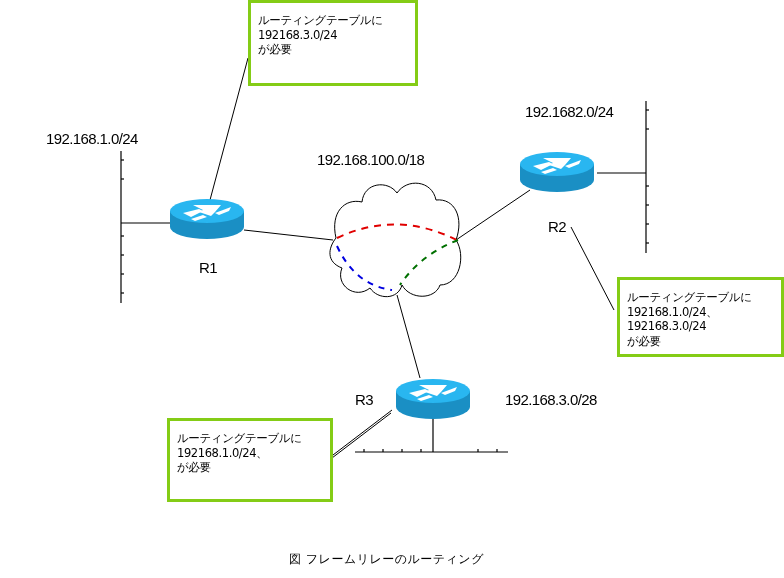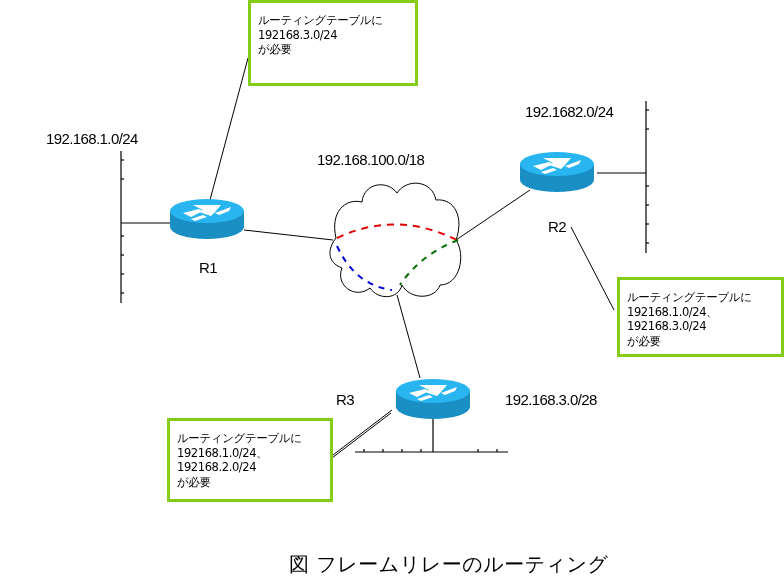--- a/index.html
+++ b/index.html
@@ -1,21 +1,21 @@
 <!DOCTYPE html>
 <html><head>
   <meta charset="utf-8">
   <style>
     html, body { margin: 0; padding: 0; background: #ffffff; }
     body { width: 784px; height: 578px; position: relative; overflow: hidden; font-family: "DejaVu Sans", sans-serif; color: #000; }
     #canvas { position: absolute; left: 0; top: 0; width: 784px; height: 578px; }
     .label { position: absolute; font-family: "Liberation Sans", "DejaVu Sans", sans-serif; font-size: 15px; letter-spacing: -0.6px; white-space: nowrap; line-height: 1; }
     .callout { position: absolute; background: #fff; border: 3px solid #84cc16; box-sizing: border-box; padding: 10px 0 0 7px; font-family: "DejaVu Sans", sans-serif; font-size: 11.5px; line-height: 14.5px; letter-spacing: -0.4px; }
     .callout div { white-space: nowrap; }
-    .caption { position: absolute; left: 289px; top: 551px; font-family: "DejaVu Sans", sans-serif; font-size: 20px; letter-spacing: 0.5px; white-space: nowrap; }
+    .caption { position: absolute; left: 289px; top: 551px; font-family: "DejaVu Sans", sans-serif; font-size: 12px; letter-spacing: 0.5px; white-space: nowrap; }
   </style>
 </head>
 <body>
 
 <svg id="canvas" viewBox="0 0 784 578" xmlns="http://www.w3.org/2000/svg">
   <defs>
     <g id="router-shape">
       <path d="M-37,-6 L-37,10 A37,12 0 0 0 37,10 L37,-6 Z" fill="#1a8fc4"></path>
       <ellipse cx="0" cy="-6" rx="37" ry="12" fill="#29b6f0"></ellipse>
       <path d="M-14,-12 L-4,-7 L-8,-5 L4,-1 L8,-5 L14,-12 Z" fill="#ffffff"></path>
@@ -81,38 +81,37 @@
   <use href="#router-shape" x="557" y="170"></use>
   <use href="#router-shape" x="433" y="397"></use>
 </svg>
 
 <div class="label" style="left:46px; top:131px;">192.168.1.0/24</div>
 <div class="label" style="left:199px; top:260px;">R1</div>
 
 <div class="label" style="left:525px; top:104px;">192.1682.0/24</div>
 <div class="label" style="left:548px; top:219px;">R2</div>
 
-<div class="label" style="left:336px; top:392px;">R3</div>
+<div class="label" style="left:355px; top:392px;">R3</div>
 <div class="label" style="left:505px; top:392px;">192.168.3.0/28</div>
 
 <div class="label" style="left:317px; top:152px;">192.168.100.0/18</div>
 
 <div class="callout" style="left:248px; top:0px; width:170px; height:86px;">
   <div>ルーティングテーブルに</div>
   <div>192168.3.0/24</div>
   <div>が必要</div>
 </div>
 
 <div class="callout" style="left:617px; top:277px; width:167px; height:80px;">
   <div>ルーティングテーブルに</div>
   <div>192168.1.0/24、</div>
   <div>192168.3.0/24</div>
   <div>が必要</div>
 </div>
 
 <div class="callout" style="left:167px; top:418px; width:166px; height:84px;">
   <div>ルーティングテーブルに</div>
   <div>192168.1.0/24、</div>
-  <div>192168.2.0/24</div>
   <div>が必要</div>
 </div>
 
 <div class="caption">図 フレームリレーのルーティング</div>
 
 </body></html>

